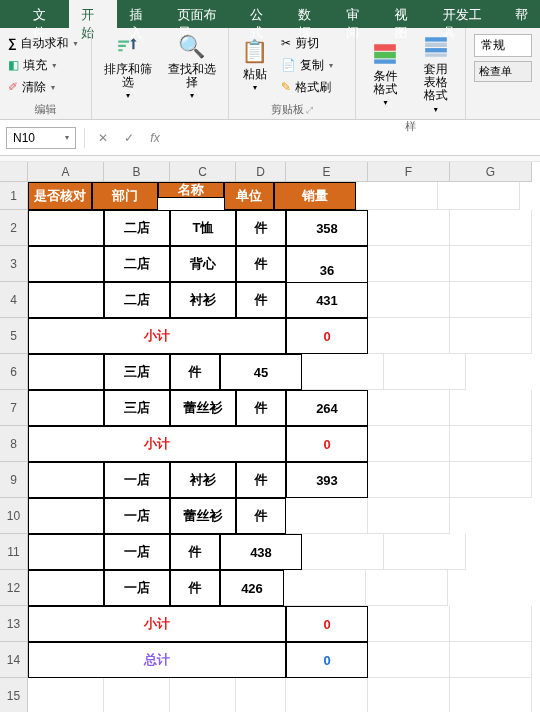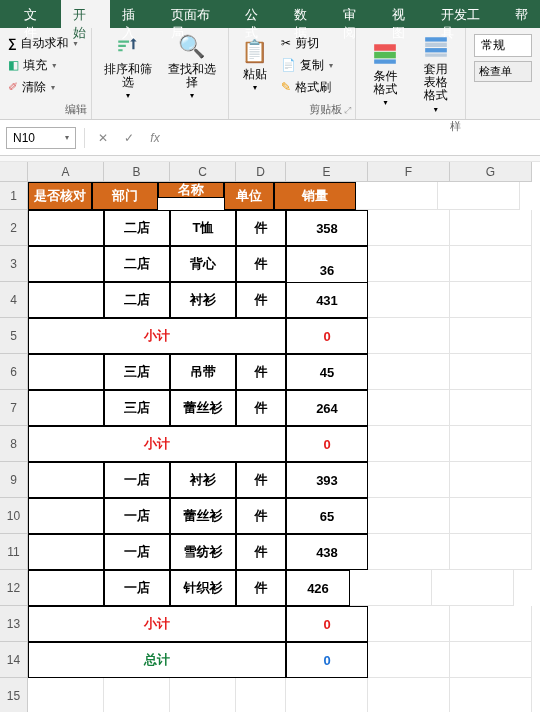--- a/index.html
+++ b/index.html
@@ -1,26 +1,26 @@
 <!DOCTYPE html>
 <html><head>
 <meta charset="utf-8">
 <style>
 * { box-sizing: border-box; margin: 0; padding: 0; font-family: "Microsoft YaHei", Arial, sans-serif; }
 body { background: #fff; width: 540px; height: 712px; overflow: hidden; font-size: 12px; }
 
 
-.titlebar { background: #2a6445; height: 28px; display: flex; align-items: stretch; padding-left: 12px; color: #fff; }
+.titlebar { background: #2a6445; height: 28px; display: flex; align-items: stretch; padding-left: 21px; color: #fff; }
 .titlebar .tab { padding: 6px 12px; cursor: pointer; font-size: 13px; }
 .titlebar .tab.active { background: #f3f3f3; color: #2a6445; }
 
 
 .ribbon { background: #f3f3f3; border-bottom: 1px solid #d0d0d0; height: 92px; display: flex; }
 .ribbon-group { border-right: 1px solid #d8d8d8; padding: 2px 4px 0 4px; display: flex; flex-direction: column; justify-content: space-between; position: relative; }
-.ribbon-group-label { text-align: right; color: #666; font-size: 11px; padding: 2px 0; cursor: pointer; }
+.ribbon-group-label { text-align: center; color: #666; font-size: 11px; padding: 2px 0; cursor: pointer; }
 .ribbon-group-label .drop { font-size: 9px; margin-left: 2px; color: #999; }
 .rg-body { flex: 1; display: flex; }
 .small-items { display: flex; flex-direction: column; justify-content: space-around; padding: 2px 0; }
 .small-btn { display: flex; align-items: center; gap: 4px; padding: 2px 4px; cursor: pointer; white-space: nowrap; }
 .small-btn .drop { font-size: 8px; color: #666; margin-left: 1px; }
 .big-btn { display: flex; flex-direction: column; align-items: center; justify-content: center; padding: 3px 8px; cursor: pointer; gap: 2px; }
 .big-btn .icon { width: 28px; height: 28px; display: flex; align-items: center; justify-content: center; font-size: 22px; }
 .big-btn .lbl { font-size: 12px; text-align: center; line-height: 1.1; }
 
 
@@ -42,21 +42,21 @@
 .row-h { background: #eee; border-bottom: 1px solid #ccc; border-right: 1px solid #ccc; text-align: center; line-height: 36px; color: #555; }
 .grid { position: absolute; left: 28px; top: 20px; }
 .grow { display: flex; height: 36px; }
 .gcell { border-right: 1px solid #e3e3e3; border-bottom: 1px solid #e3e3e3; height: 36px; display: flex; align-items: center; justify-content: center; font-size: 13px; }
 
 
 .hdr { background: #d56a1c; color: #fff; font-weight: bold; border: 1px solid #000 !important; }
 .dcell { border: 1px solid #000 !important; background: #fff; font-weight: bold; }
 .subtotal-lbl { color: #e41b1b; font-weight: bold; }
 .subtotal-val { color: #e41b1b; font-weight: bold; }
-.total-lbl { color: #15803d; font-weight: bold; }
+.total-lbl { color: #8b5cf6; font-weight: bold; }
 .total-val { color: #1a6fd6; font-weight: bold; }
 
 
 .cA { width: 76px; } .cB { width: 66px; } .cC { width: 66px; } .cD { width: 50px; } .cE { width: 82px; } .cF { width: 82px; } .cG { width: 82px; }
 
 
 .row-h { height: 36px; }
 
 </style>
 </head>
@@ -270,21 +270,20 @@
       </div>
       <div class="grow" style="height: 36px;">
         <div class="gcell dcell subtotal-lbl" style="width: 258px; height: 36px;">小计</div>
         <div class="gcell cE dcell subtotal-val" style="width: 82px; height: 36px;">0</div>
         <div class="gcell cF" style="width: 82px; height: 36px;"></div>
         <div class="gcell cG" style="width: 82px; height: 36px;"></div>
       </div>
       <div class="grow" style="height: 36px;">
         <div class="gcell cA dcell" style="width: 76px; height: 36px;"></div>
         <div class="gcell cB dcell" style="width: 66px; height: 36px;">三店</div>
-        <div class="gcell cC dcell" style="width: 66px; height: 36px;">吊带</div>
         <div class="gcell cD dcell" style="width: 50px; height: 36px;">件</div>
         <div class="gcell cE dcell" style="width: 82px; height: 36px;">45</div>
         <div class="gcell cF" style="width: 82px; height: 36px;"></div>
         <div class="gcell cG" style="width: 82px; height: 36px;"></div>
       </div>
       <div class="grow" style="height: 36px;">
         <div class="gcell cA dcell" style="width: 76px; height: 36px;"></div>
         <div class="gcell cB dcell" style="width: 66px; height: 36px;">三店</div>
         <div class="gcell cC dcell" style="width: 66px; height: 36px;">蕾丝衫</div>
         <div class="gcell cD dcell" style="width: 50px; height: 36px;">件</div>
@@ -305,37 +304,34 @@
         <div class="gcell cD dcell" style="width: 50px; height: 36px;">件</div>
         <div class="gcell cE dcell" style="width: 82px; height: 36px;">393</div>
         <div class="gcell cF" style="width: 82px; height: 36px;"></div>
         <div class="gcell cG" style="width: 82px; height: 36px;"></div>
       </div>
       <div class="grow" style="height: 36px;">
         <div class="gcell cA dcell" style="width: 76px; height: 36px;"></div>
         <div class="gcell cB dcell" style="width: 66px; height: 36px;">一店</div>
         <div class="gcell cC dcell" style="width: 66px; height: 36px;">蕾丝衫</div>
         <div class="gcell cD dcell" style="width: 50px; height: 36px;">件</div>
-        <div class="gcell cE dcell" style="width: 82px; height: 36px;">65</div>
         <div class="gcell cF" style="width: 82px; height: 36px;"></div>
         <div class="gcell cG" style="width: 82px; height: 36px;"></div>
       </div>
       <div class="grow" style="height: 36px;">
         <div class="gcell cA dcell" style="width: 76px; height: 36px;"></div>
         <div class="gcell cB dcell" style="width: 66px; height: 36px;">一店</div>
-        <div class="gcell cC dcell" style="width: 66px; height: 36px;">雪纺衫</div>
         <div class="gcell cD dcell" style="width: 50px; height: 36px;">件</div>
         <div class="gcell cE dcell" style="width: 82px; height: 36px;">438</div>
         <div class="gcell cF" style="width: 82px; height: 36px;"></div>
         <div class="gcell cG" style="width: 82px; height: 36px;"></div>
       </div>
       <div class="grow" style="height: 36px;">
         <div class="gcell cA dcell" style="width: 76px; height: 36px;"></div>
         <div class="gcell cB dcell" style="width: 66px; height: 36px;">一店</div>
-        <div class="gcell cC dcell" style="width: 66px; height: 36px;">针织衫</div>
         <div class="gcell cD dcell" style="width: 50px; height: 36px;">件</div>
         <div class="gcell cE dcell" style="width: 64px; height: 36px;">426</div>
         <div class="gcell cF" style="width: 82px; height: 36px;"></div>
         <div class="gcell cG" style="width: 82px; height: 36px;"></div>
       </div>
       <div class="grow" style="height: 36px;">
         <div class="gcell dcell subtotal-lbl" style="width: 258px; height: 36px;">小计</div>
         <div class="gcell cE dcell subtotal-val" style="width: 82px; height: 36px;">0</div>
         <div class="gcell cF" style="width: 82px; height: 36px;"></div>
         <div class="gcell cG" style="width: 82px; height: 36px;"></div>

